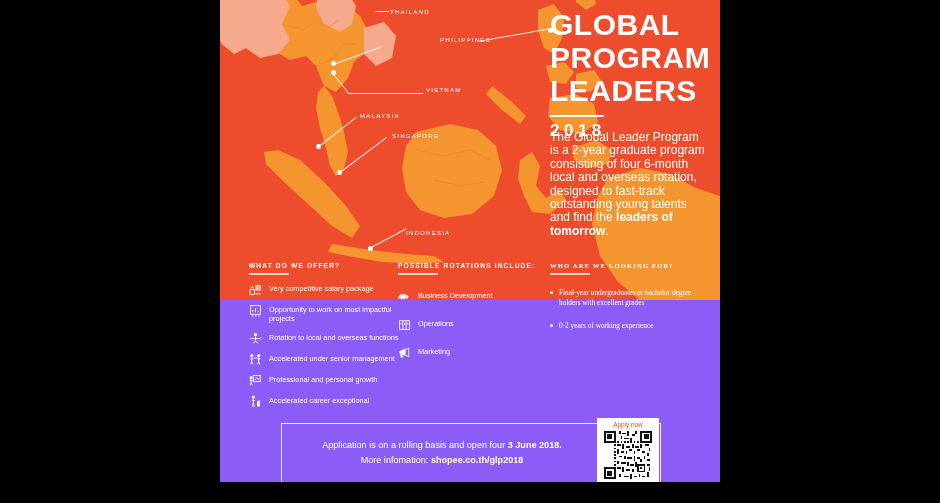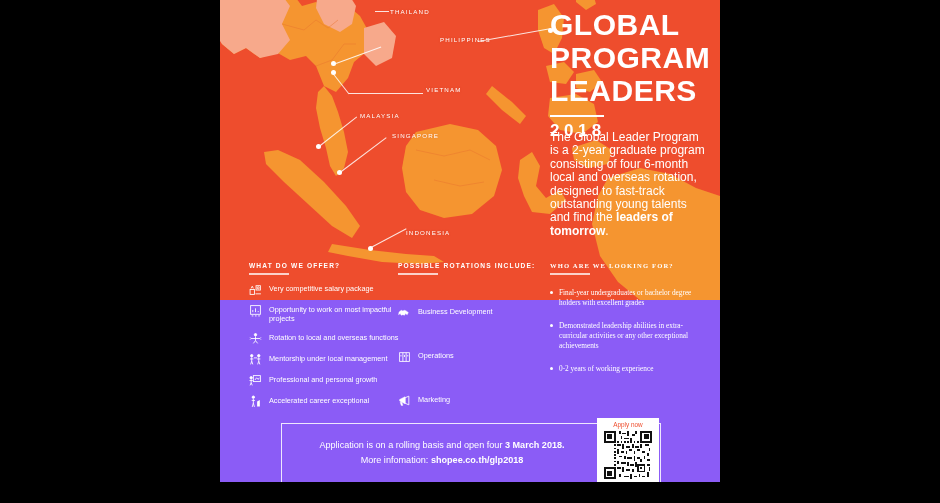--- a/index.html
+++ b/index.html
@@ -105,21 +105,21 @@
     margin-top: 4px;
   }
   .item {
     display: flex;
     align-items: flex-start;
     gap: 7px;
     margin-top: 9px;
   }
   #col-offer .item:first-of-type,
   #col-rot   .item:first-of-type { margin-top: 14px; }
-  #col-rot   .item { margin-top: 32px; }
+  #col-rot   .item { margin-top: 16px; }
   .item .ico {
     flex: 0 0 13px;
     width: 13px; height: 13px;
     margin-top: -1px;
   }
   .item .ico svg { display:block; width:13px; height:13px; }
   .item .txt {
     color: #fff;
     font-size: 7.3px;
     line-height: 9.6px;
@@ -367,21 +367,21 @@
       <div class="item">
         <span class="ico">
           <svg viewBox="0 0 24 24" fill="none" stroke="#fff" stroke-width="1.6">
             <circle cx="5" cy="5" r="2.2" fill="#fff"></circle>
               <path d="M5 8 v7 M2 11 h6 M5 15 l-2 6 M5 15 l2 6"></path>
             <circle cx="18" cy="5" r="2.2" fill="#fff"></circle>
               <path d="M18 8 v7 M15 11 h6 M18 15 l-2 6 M18 15 l2 6"></path>
             <path d="M9 9 h6"></path>
           </svg>
         </span>
-        <span class="txt">Mentorship under local management</span>
+        <span class="txt">Accelerated under senior management</span>
       </div>
 
       <div class="item">
         <span class="ico">
           <svg viewBox="0 0 24 24" fill="none" stroke="#fff" stroke-width="1.6">
             <rect x="8" y="3" width="13" height="11"></rect>
               <path d="M11 11 l3 -4 3 3 2 -3"></path>
             <circle cx="4" cy="7" r="2.2" fill="#fff"></circle>
               <path d="M4 10 v6 M4 16 l-2 5 M4 16 l2 5 M1 12 h6"></path>
           </svg>
@@ -440,31 +440,27 @@
     <div class="col" id="col-who">
       <div class="col-head">WHO ARE WE LOOKING FOR?</div>
       <div class="col-rule"></div>
 
       <div class="bullet">
         <span class="dot"></span>
         <span class="txt">Final-year undergraduates or bachelor degree holders with excellent grades</span>
       </div>
       <div class="bullet">
         <span class="dot"></span>
-        <span class="txt">Demonstrated leadership abilities in extra-curricular activities or any other exceptional achievements</span>
-      </div>
-      <div class="bullet">
-        <span class="dot"></span>
         <span class="txt">0-2 years of working experience</span>
       </div>
     </div>
 
     <div id="apply-box">
       <div id="apply-text">
-        <span>Application is on a rolling basis and open four </span><b>3 March 2018.</b><br>
+        <span>Application is on a rolling basis and open four </span><b>3 June 2018.</b><br>
         <span>More infomation: </span><b>shopee.co.th/glp2018</b>
       </div>
     </div>
 
     <div id="qr-card">
       <div id="qr-label">Apply now</div>
       <svg id="qr-code" viewBox="0 0 29 29" shape-rendering="crispEdges">
         <rect width="29" height="29" fill="#fff"></rect>
         <g fill="#111">
 

